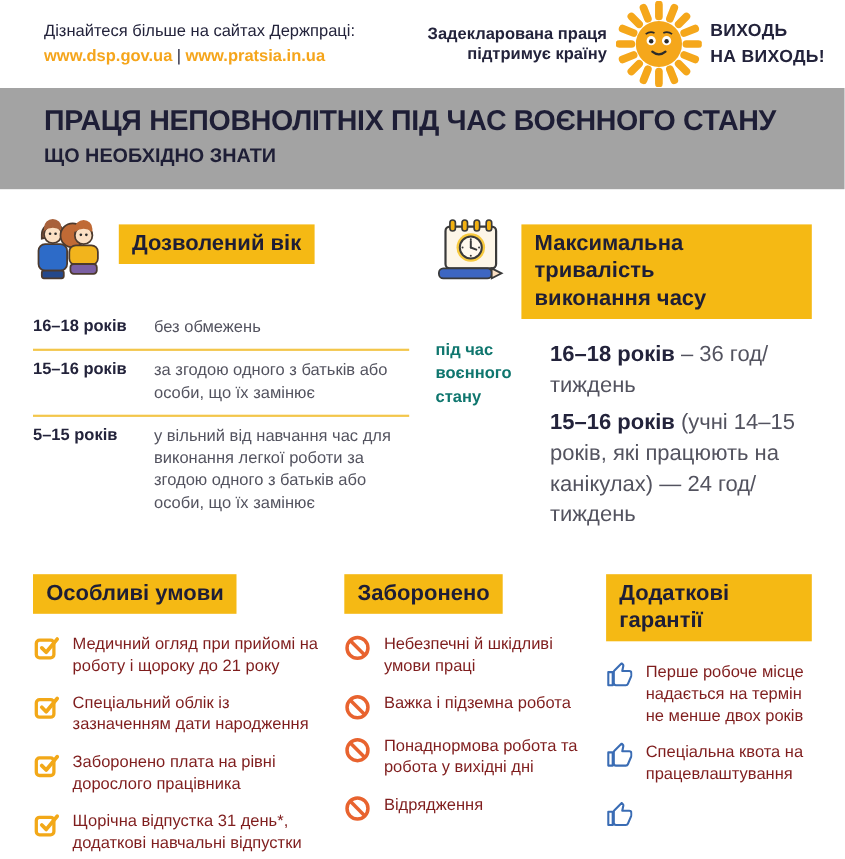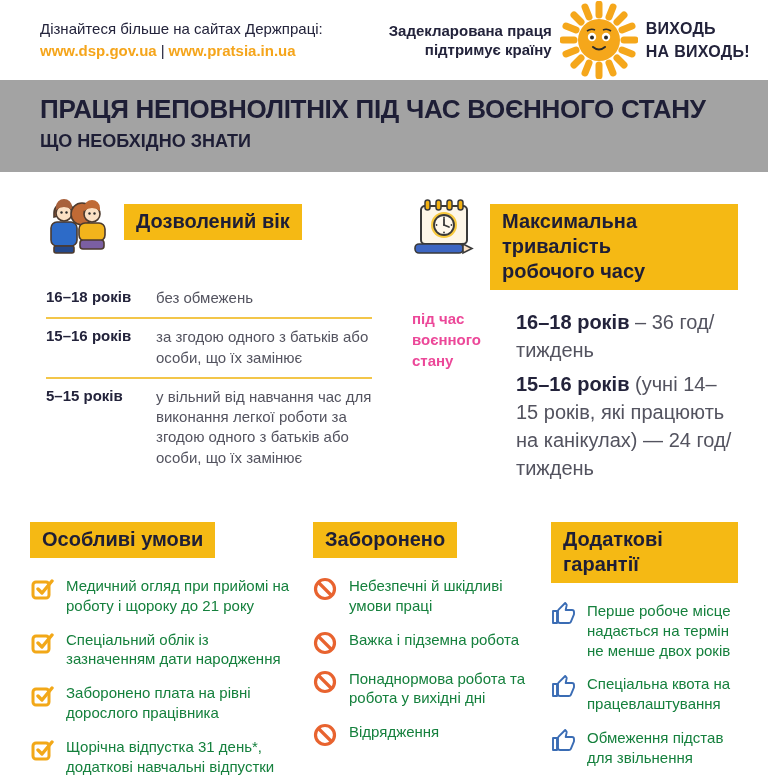--- a/index.html
+++ b/index.html
@@ -23,45 +23,45 @@
   .title-band { background:#a3a3a3; height:92px; padding:14px 40px 0 40px; }
   .title-main { font-size:26px; font-weight:800; color:#1E1E36; letter-spacing:-0.3px; white-space:nowrap; }
   .title-sub { font-size:18px; font-weight:800; color:#1E1E36; margin-top:6px; }
 
   
   .content { padding:0 30px; }
   .hl { background:#F5B914; color:#1E1E36; font-weight:800; padding:5px 12px 6px 12px; display:inline-block; }
   .sec-heading { font-size:20px; line-height:1.25; }
 
   .row-top { display:flex; gap:24px; margin-top:24px; }
-  .sec { flex:1 1 0;margin-left:16px; }
+  .sec { flex:1 1 0; }
   .sec-head { display:flex; align-items:flex-start; gap:14px; }
   .sec-icon { width:64px; height:64px; flex:0 0 auto; }
   .sec-head .hl { margin-top:8px; }
 
   .age-table { margin-top:20px; }
   .age-row { display:flex; padding:8px 0 9px 0; }
   .age-row + .age-row { border-top:2px solid #F3C64A; }
   .age-col { width:110px; flex:0 0 auto; font-weight:bold; font-size:15px; color:#23233B; }
   .age-text { font-size:15px; color:#53535F; line-height:1.35; }
 
   .hours-body { display:flex; margin-top:18px; gap:16px; }
-  .hours-cond { width:88px; flex:0 0 auto; font-weight:bold; font-size:15px; color:#ec4899; line-height:1.4; }
+  .hours-cond { width:88px; flex:0 0 auto; font-weight:bold; font-size:15px; color:#0f766e; line-height:1.4; }
   .hours-list { font-size:20px; color:#53535F; line-height:1.4; max-width:240px; }
   .hours-item { margin-bottom:6px; }
   .hours-item b { color:#23233B; }
 
   .row-cols { display:flex; gap:18px; margin-top:34px; }
   .col-a { flex:0 0 265px; }
   .col-b { flex:0 0 220px; }
   .col-c { flex:1 1 auto; }
   .list { margin-top:18px; display:flex; flex-direction:column; gap:14px; }
   .item { display:flex; gap:12px; align-items:flex-start; }
   .item-icon { width:24px; height:24px; flex:0 0 auto; margin-top:1px; }
-  .item-text { font-size:15px; color:#15803d; line-height:1.32; }
+  .item-text { font-size:15px; color:#7f1d1d; line-height:1.32; }
 </style>
 </head>
 <body>
 
 <div class="poster">
 
   <div class="top-header">
     <div class="th-left">
       <div class="th-label">Дізнайтеся більше на сайтах Держпраці:</div>
       <div class="th-links">
@@ -178,21 +178,21 @@
                   <circle cx="39.5" cy="29" r="0.9"></circle>
                   <circle cx="32" cy="36.5" r="0.9"></circle>
                   <circle cx="24.5" cy="29" r="0.9"></circle>
                 </g>
               <rect x="3" y="48" width="48" height="9" rx="4" fill="#3D66C2" stroke="#3A3A3A" stroke-width="1.6"></rect>
               <path d="M51,48 l9,4.5 -9,4.5 z" fill="#FBE0C4" stroke="#3A3A3A" stroke-width="1.6"></path>
             </svg>
           </div>
           <span class="hl sec-heading">
             <span>Максимальна тривалість</span><br>
-            <span>робочого часу</span>
+            <span>виконання часу</span>
           </span>
         </div>
         <div class="hours-body">
           <div class="hours-cond">під час воєнного стану</div>
           <div class="hours-list">
             <div class="hours-item"><b>16–18 років</b><span> – 36 год/тиждень</span></div>
             <div class="hours-item"><b>15–16 років</b><span> (учні 14–15 років, які працюють на канікулах) — 24 год/тиждень</span></div>
           </div>
         </div>
       </div>
@@ -279,21 +279,20 @@
           <div class="item">
             <span class="item-icon"><svg viewBox="0 0 24 24" width="24" height="24">
                   <path d="M2 21h4V9H2v12zM23 10c0-1.1-.9-2-2-2h-6.31l.95-4.57.03-.32c0-.41-.17-.79-.44-1.06L14.17 1 7.59 7.59C7.22 7.95 7 8.45 7 9v10c0 1.1.9 2 2 2h9c.83 0 1.54-.5 1.84-1.22l3.02-7.05c.09-.23.14-.47.14-.73v-2z" fill="none" stroke="#3A6CB4" stroke-width="1.9" stroke-linejoin="round"></path>
                 </svg></span>
             <span class="item-text">Спеціальна квота на працевлаштування</span>
           </div>
           <div class="item">
             <span class="item-icon"><svg viewBox="0 0 24 24" width="24" height="24">
                   <path d="M2 21h4V9H2v12zM23 10c0-1.1-.9-2-2-2h-6.31l.95-4.57.03-.32c0-.41-.17-.79-.44-1.06L14.17 1 7.59 7.59C7.22 7.95 7 8.45 7 9v10c0 1.1.9 2 2 2h9c.83 0 1.54-.5 1.84-1.22l3.02-7.05c.09-.23.14-.47.14-.73v-2z" fill="none" stroke="#3A6CB4" stroke-width="1.9" stroke-linejoin="round"></path>
                 </svg></span>
-            <span class="item-text">Обмеження підстав для звільнення</span>
           </div>
         </div>
       </div>
     </div>
 
   </div>
 
 </div>
 
 </body></html>

